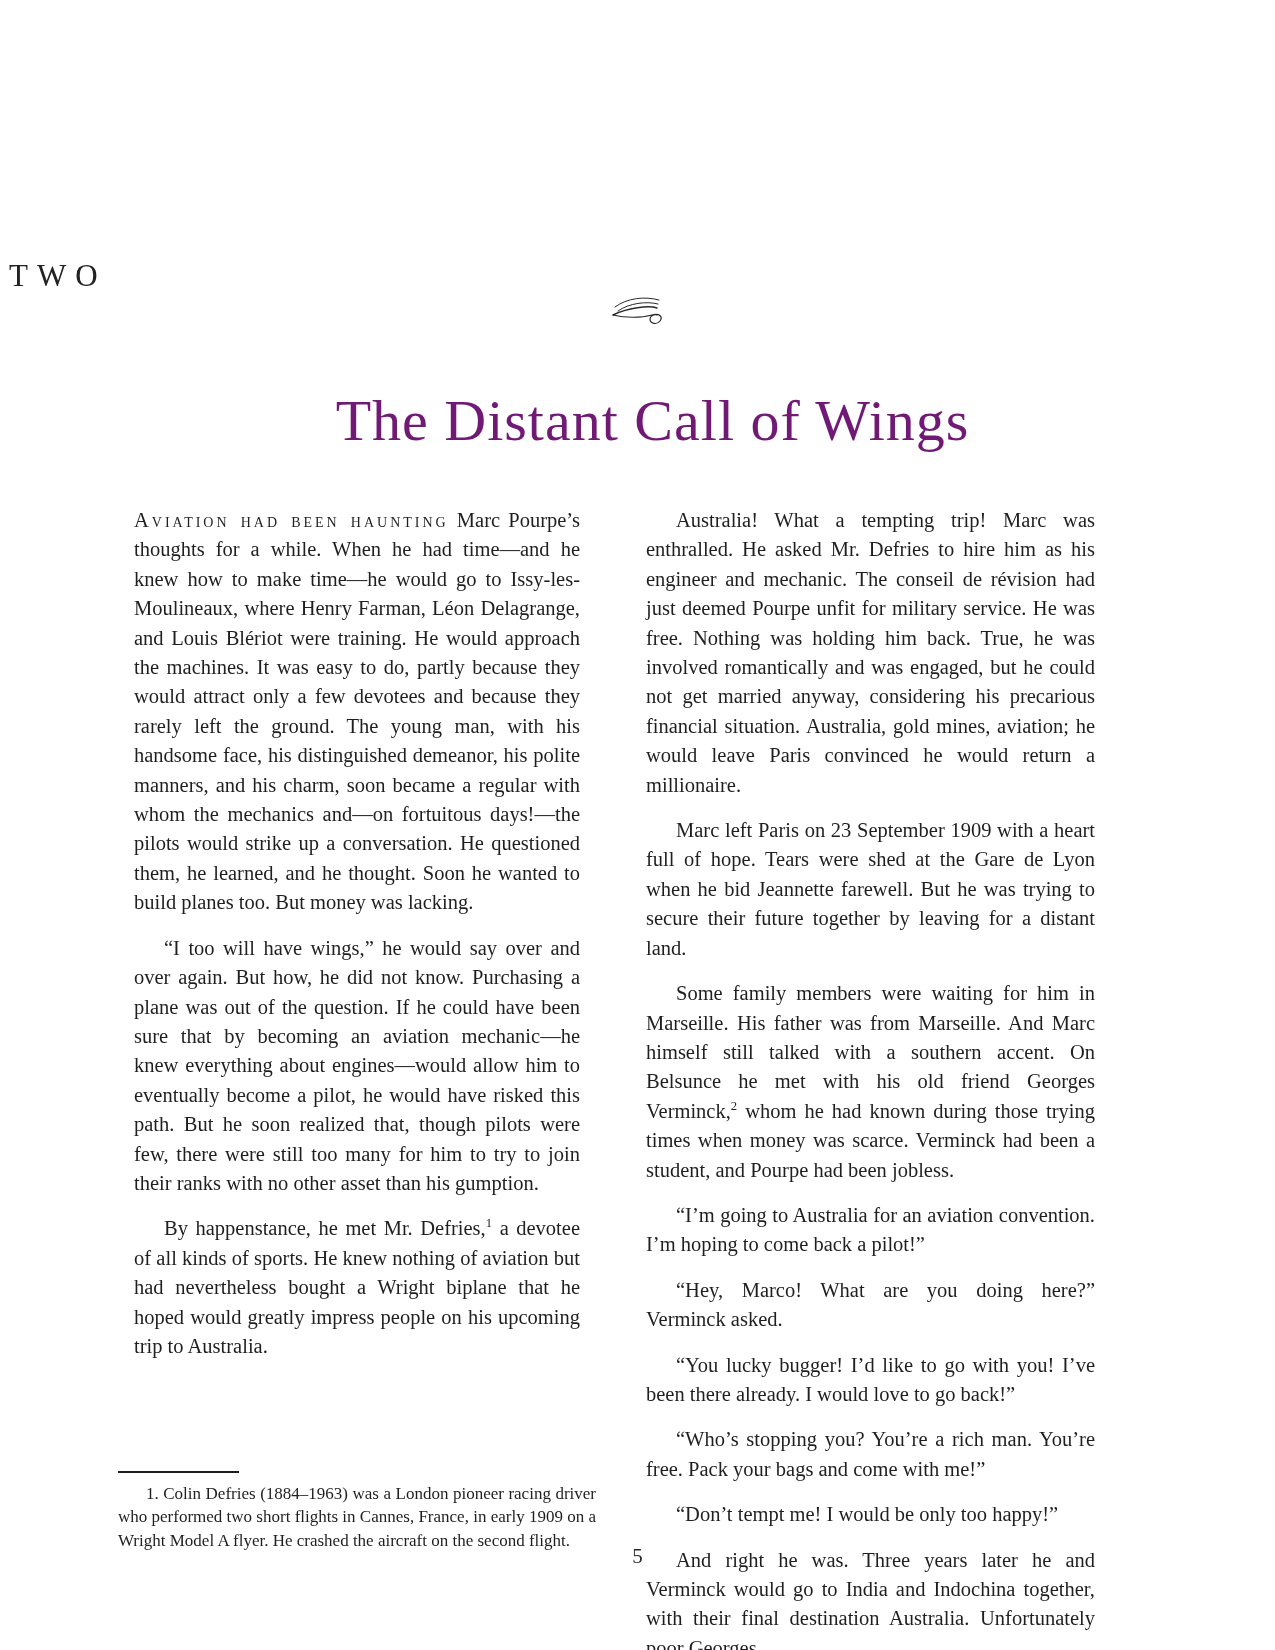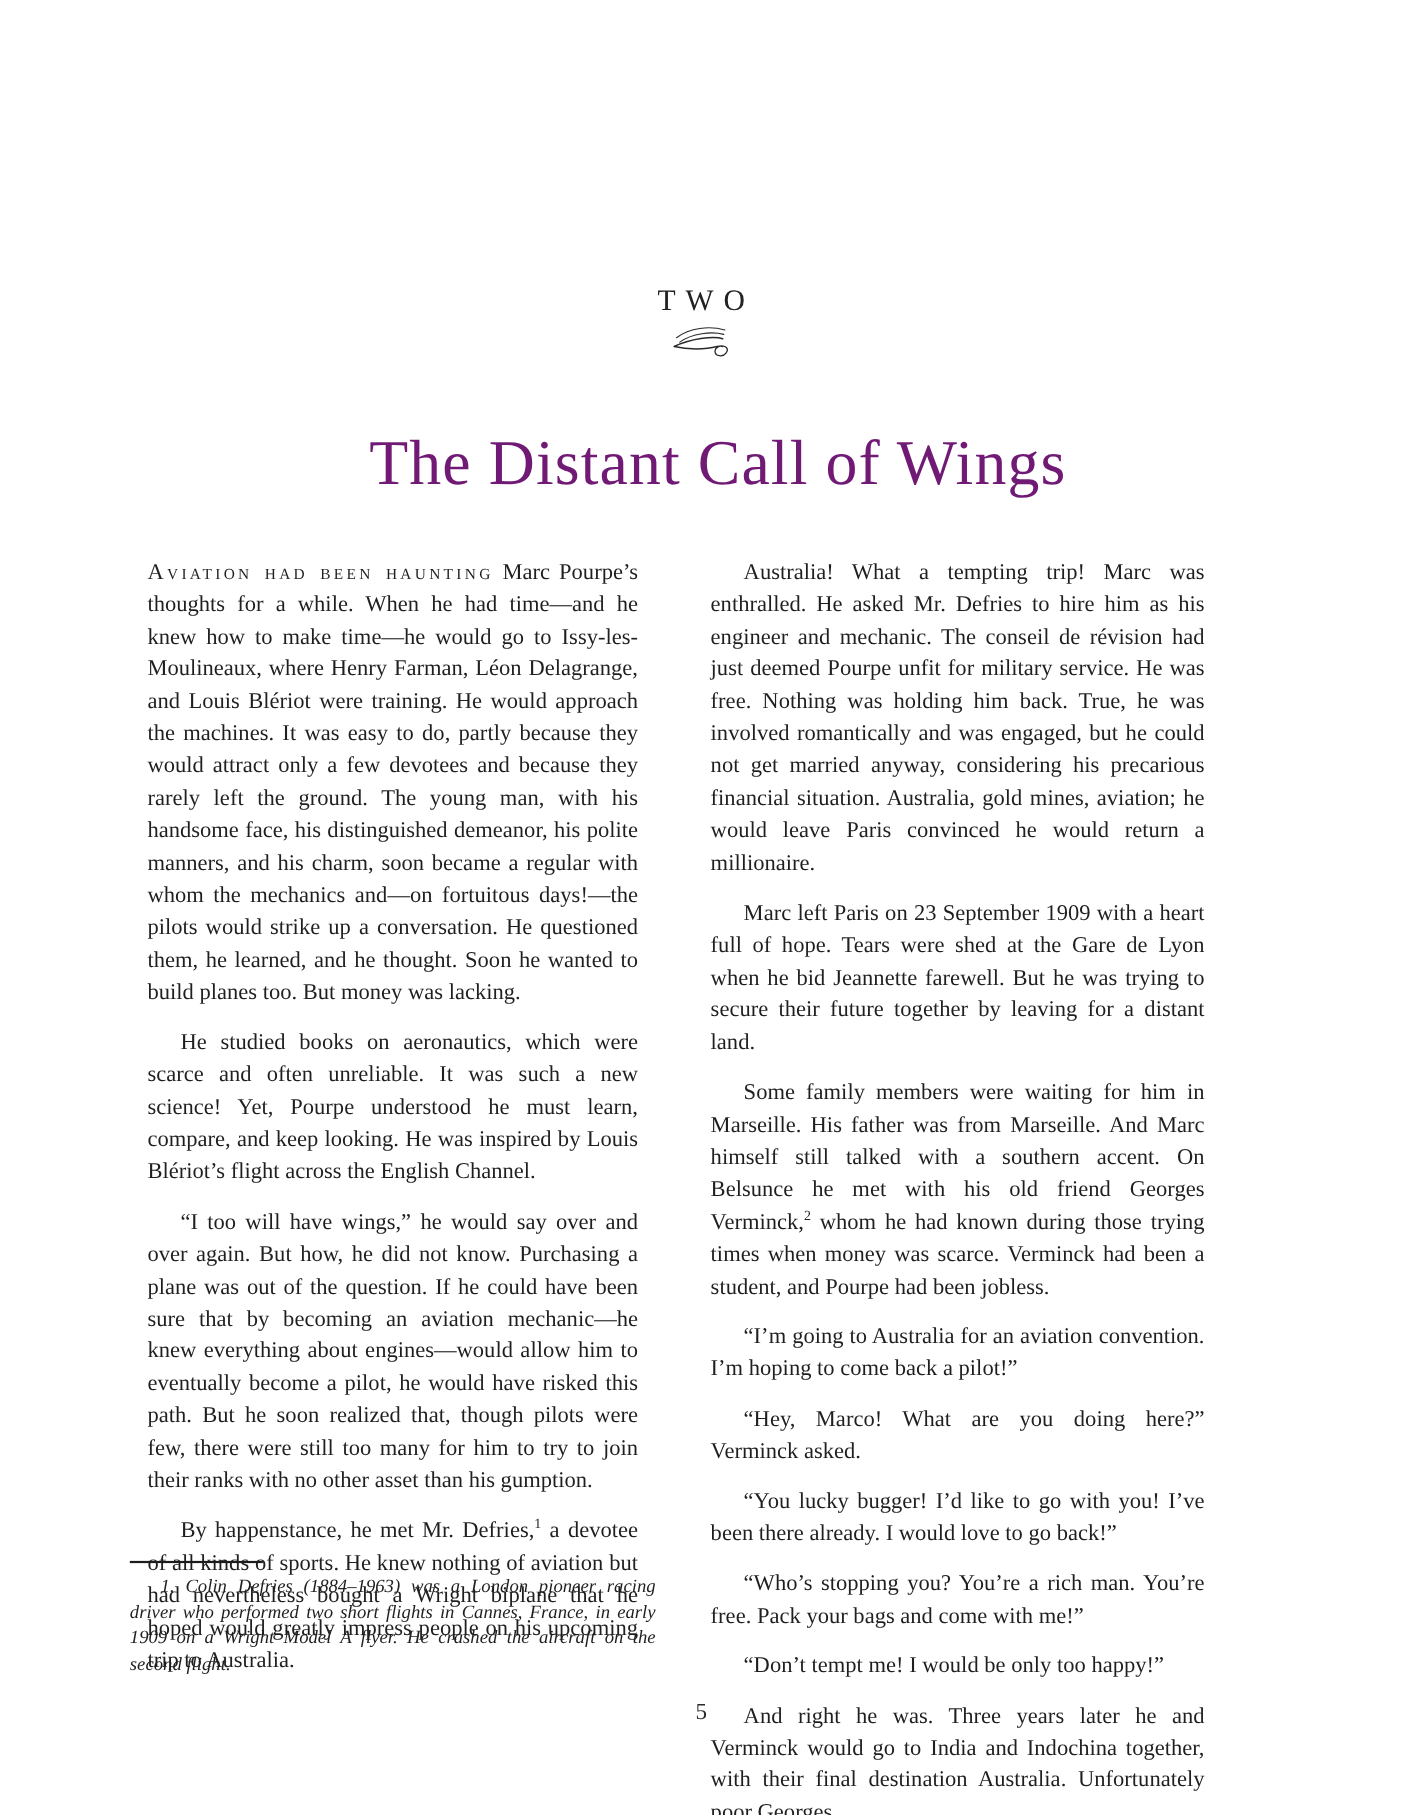--- a/index.html
+++ b/index.html
@@ -7,22 +7,22 @@
     position:relative;
     width:1275px; height:1650px;
     margin:0 auto;
     background:#ffffff;
     color:#1f1f1f;
     font-family:"Liberation Serif", serif;
     overflow:hidden;
   }
   .chapter-number {
     position:absolute; top:258px; left:0; width:100%;
-    text-align:center;
-    font-size:27px;
+    text-align:left;
+    font-size:31px;
     letter-spacing:9px;
     text-indent:9px;
     color:#222;
   }
   .flourish {
     position:absolute; top:294px; left:0; width:100%;
     text-align:center;
   }
   .chapter-title {
     position:absolute; top:372px; left:0; width:100%;
@@ -53,21 +53,21 @@
     line-height:0;
     vertical-align:super;
   }
   .run-italic { font-style:italic; }
   .footnote {
     position:absolute; left:0; width:100%;
     font-size:17px;
     line-height:23.5px;
     text-align:justify;
   }
-  .column.left  .footnote { bottom:28px;font-style:italic; }
+  .column.left  .footnote { bottom:0; }
   .column.right .footnote { bottom:-6px; }
   .footnote-rule {
     width:121px; height:0;
     border-top:2.5px solid #1c1c1c;
     margin:0 0 9px 0;
   }
   .footnote-text { margin:0; text-indent:28px; }
   .page-number {
     position:absolute; top:1544px; left:0; width:100%;
     text-align:center;
@@ -90,21 +90,20 @@
         <path d="M2 21 C 16 14, 38 11, 46 14" stroke-width="1.4"></path>
         <path d="M2 21 C 14 24, 30 24, 41 21 C 49 19, 52 23, 49 27 C 46 31, 39 30, 39 25 C 39 22, 43 20, 46 21" stroke-width="1.2"></path>
       </g>
     </svg>
   </div>
 
   <h1 class="chapter-title">The Distant Call of Wings</h1>
 
   <div class="column left">
     <p class="body-para"><span class="run-smallcaps">Aviation had been haunting</span><span> Marc Pourpe’s thoughts for a while. When he had time—and he knew how to make time—he would go to Issy-les-Moulineaux, where Henry Farman, Léon Delagrange, and Louis Blériot were training. He would approach the machines. It was easy to do, partly because they would attract only a few devotees and because they rarely left the ground. The young man, with his handsome face, his distinguished demeanor, his polite manners, and his charm, soon became a regular with whom the mechanics and—on fortuitous days!—the pilots would strike up a conversation. He questioned them, he learned, and he thought. Soon he wanted to build planes too. But money was lacking.</span></p>
-      <p class="body-para indent"><span>He studied books on aeronautics, which were scarce and often unreliable. It was such a new science! Yet, Pourpe understood he must learn, compare, and keep looking. He was inspired by Louis Blériot’s flight across the English Channel.</span></p>
       <p class="body-para indent"><span>“I too will have wings,” he would say over and over again. But how, he did not know. Purchasing a plane was out of the question. If he could have been sure that by becoming an aviation mechanic—he knew everything about engines—would allow him to eventually become a pilot, he would have risked this path. But he soon realized that, though pilots were few, there were still too many for him to try to join their ranks with no other asset than his gumption.</span></p>
       <p class="body-para indent"><span>By happenstance, he met Mr. Defries,</span><sup>1</sup><span> a devotee of all kinds of sports. He knew nothing of aviation but had nevertheless bought a Wright biplane that he hoped would greatly impress people on his upcoming trip to Australia.</span></p>
       <div class="footnote">
       <div class="footnote-rule"></div>
       <p class="footnote-text"><span>1. Colin Defries (1884–1963) was a London pioneer racing driver who performed two short flights in Cannes, France, in early 1909 on a Wright Model A flyer. He crashed the aircraft on the second flight.</span></p>
     </div>
   </div>
 
   <div class="column right">
     <p class="body-para indent"><span>Australia! What a tempting trip! Marc was enthralled. He asked Mr. Defries to hire him as his engineer and mechanic. The conseil de révision had just deemed Pourpe unfit for military service. He was free. Nothing was holding him back. True, he was involved romantically and was engaged, but he could not get married anyway, considering his precarious financial situation. Australia, gold mines, aviation; he would leave Paris convinced he would return a millionaire.</span></p>

